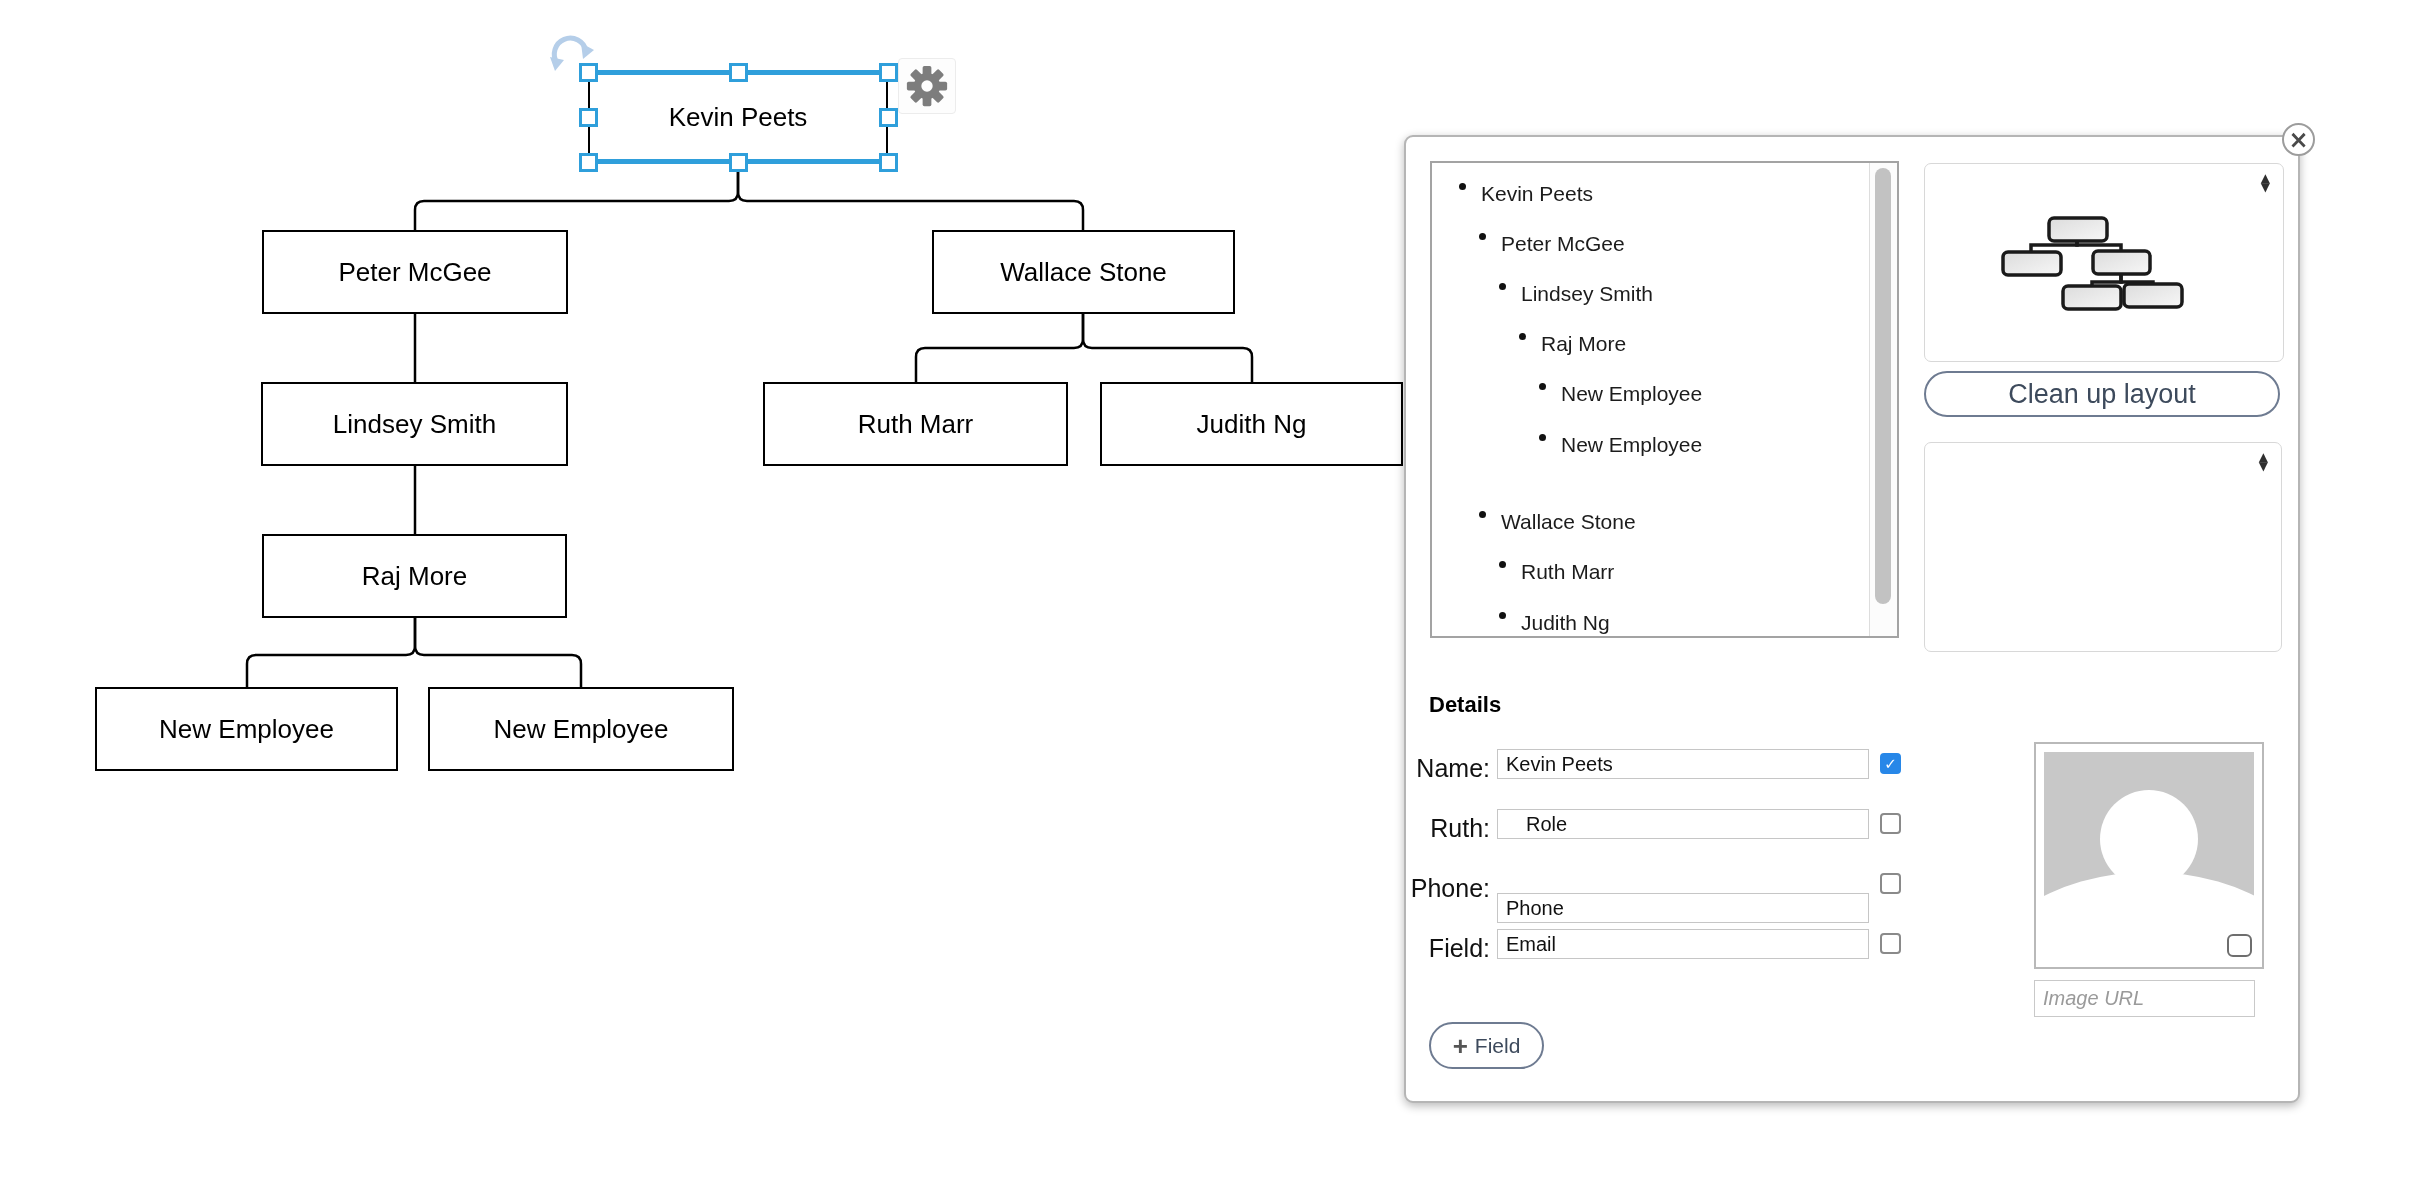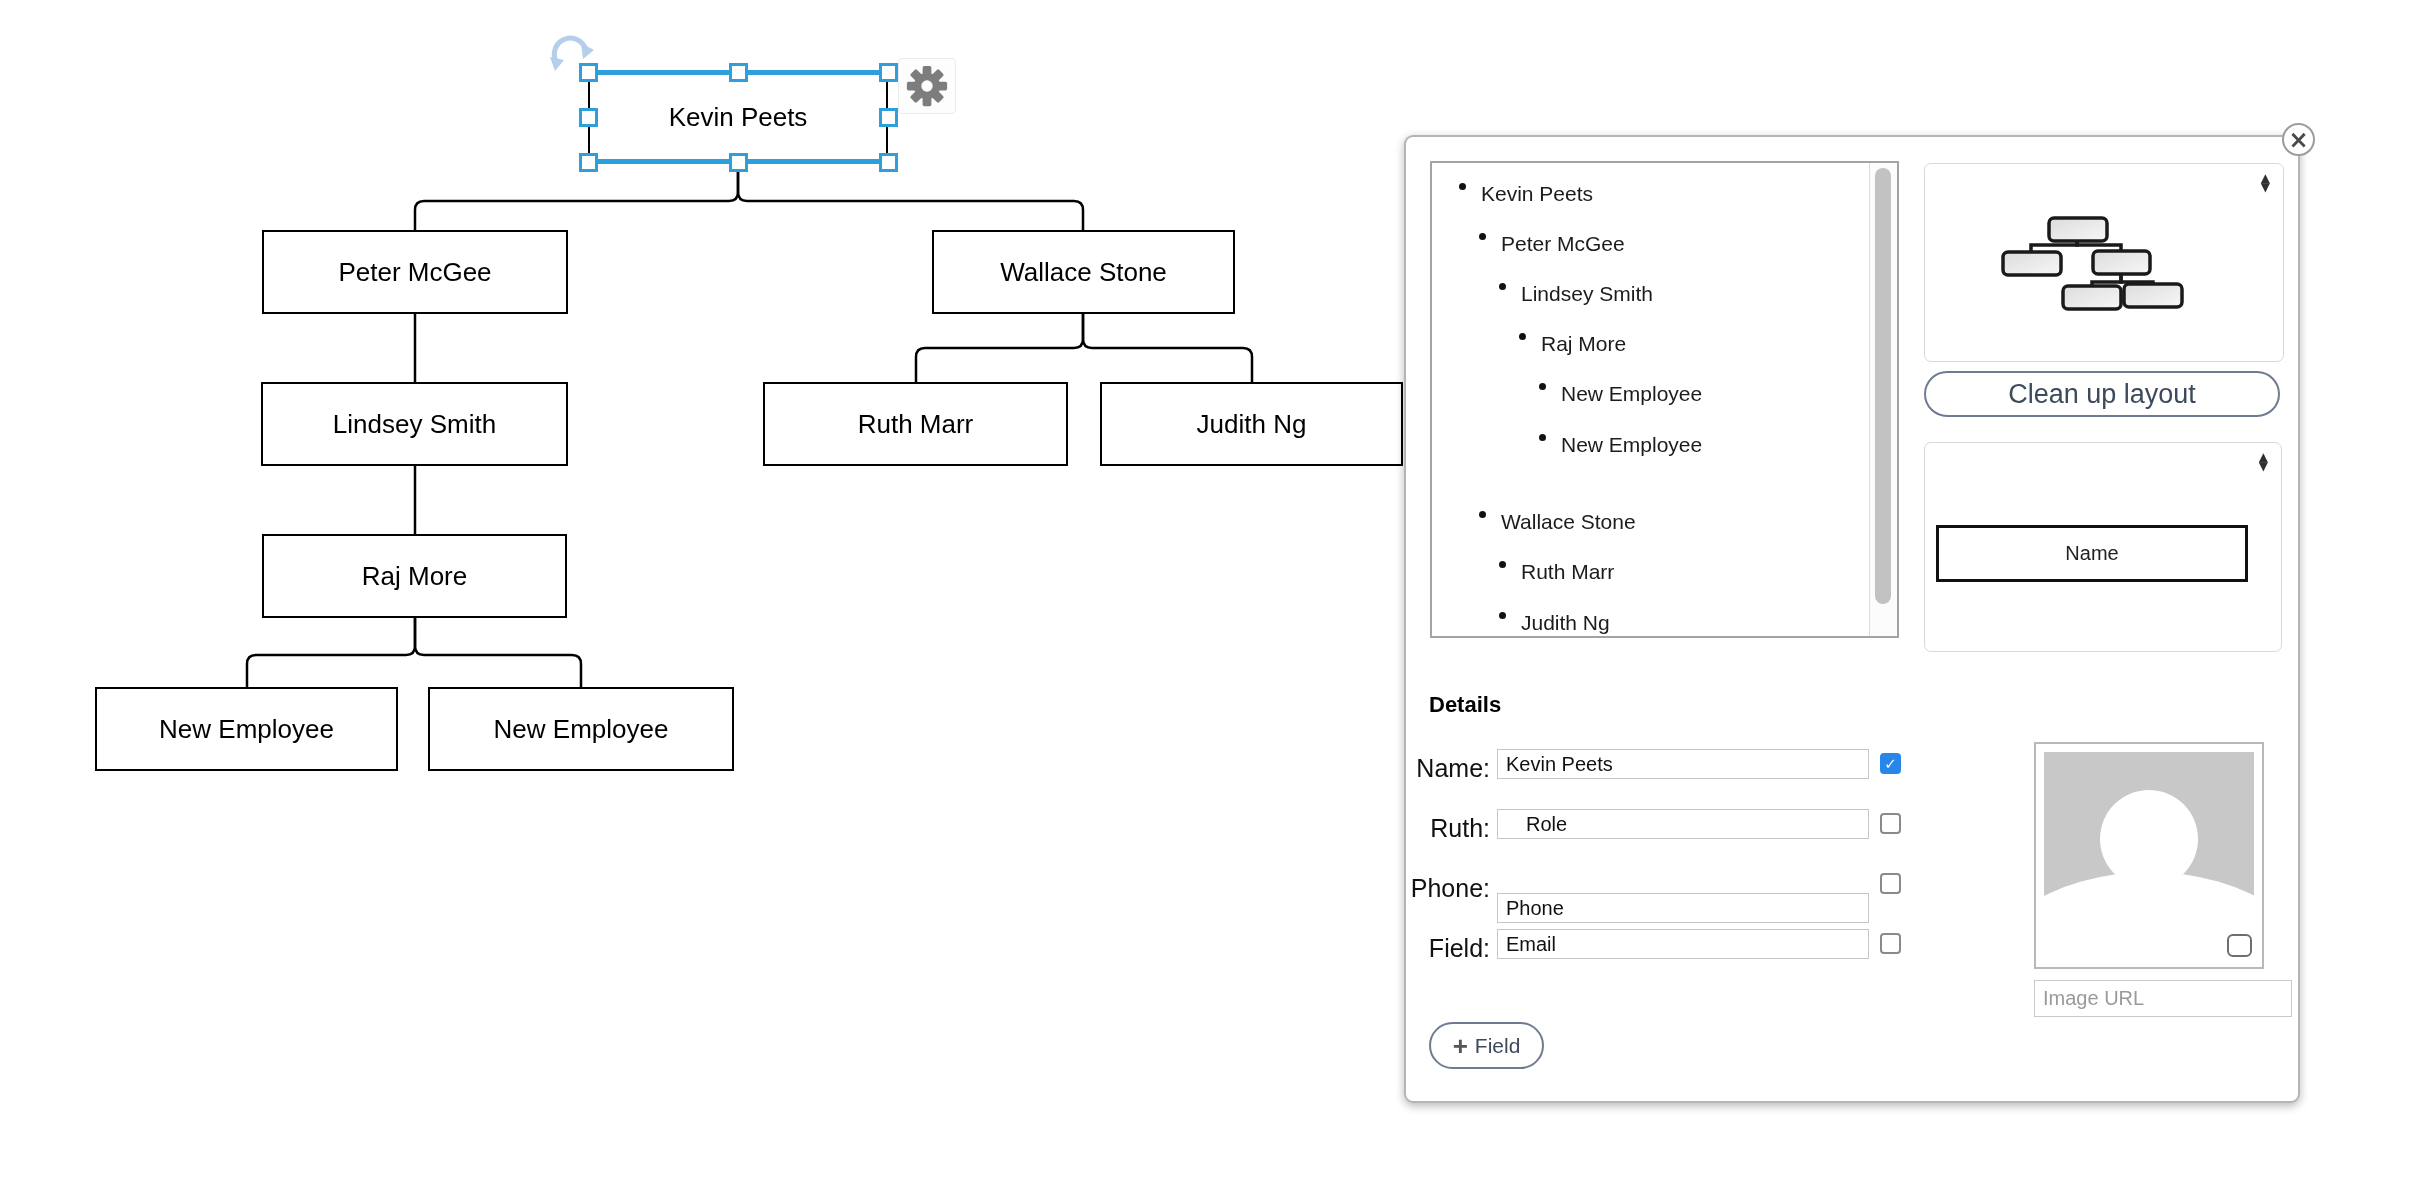--- a/index.html
+++ b/index.html
@@ -64,23 +64,23 @@
 
   
   #avatar-box{position:absolute;left:628px;top:605px;width:230px;height:227px;box-sizing:border-box;
               border:2px solid #b9b9b9;background:#fff;padding:8px;}
   #avatar-photo{position:relative;width:100%;height:100%;background:#c8c8c8;overflow:hidden;}
   #avatar-head{position:absolute;left:50%;top:38px;width:98px;height:98px;margin-left:-49px;
                background:#fff;border-radius:50%;}
   #avatar-body{position:absolute;left:-35%;top:58%;width:170%;height:120%;background:#fff;border-radius:50%;}
   #avatar-cb{position:absolute;right:10px;bottom:10px;width:25px;height:23px;box-sizing:border-box;
              border:2.5px solid #6e6e6e;border-radius:6px;background:#fff;}
-  #imageurl-input{position:absolute;left:628px;top:843px;width:258px;height:37px;box-sizing:border-box;
+  #imageurl-input{position:absolute;left:628px;top:843px;width:221px;height:37px;box-sizing:border-box;
                   border:1.5px solid #c9c9c9;font-family:"Liberation Sans",sans-serif;font-size:20px;
-                  color:#ef4444;padding:0 0 0 8px;outline:none;}
+                  color:#ef4444;padding:0 0 0 8px;outline:none;font-style:italic;}
   #imageurl-input::placeholder{color:#9a9a9a;opacity:1;}
 
   #addfield-btn{position:absolute;left:23px;top:885px;width:115px;height:47px;box-sizing:border-box;
                 background:#fff;border:2px solid #6e7b91;border-radius:24px;
                 display:flex;align-items:center;justify-content:center;font-size:21px;color:#3d4a5c;}
   #addfield-plus{font-weight:bold;font-size:26px;color:#555;margin-right:7px;line-height:1;}
 </style>
 </head>
 <body>
 
@@ -241,23 +241,20 @@
 
     <div id="cleanup-btn">
       <span>Clean up layout</span>
     </div>
 
     <div id="preview-box">
       <div class="reorder">
         <div>▲</div>
         <div>▼</div>
       </div>
-      <div id="preview-name">
-        <span>Name</span>
-      </div>
     </div>
 
     <div id="details-heading">Details</div>
 
     <div class="fld-label" style="top:612px;">Name:</div>
     <input class="fld-input" style="top: 612px;" type="text" value="Kevin Peets">
     <div class="cb checked" style="top:616px;">
       <span>✓</span>
     </div>
 

